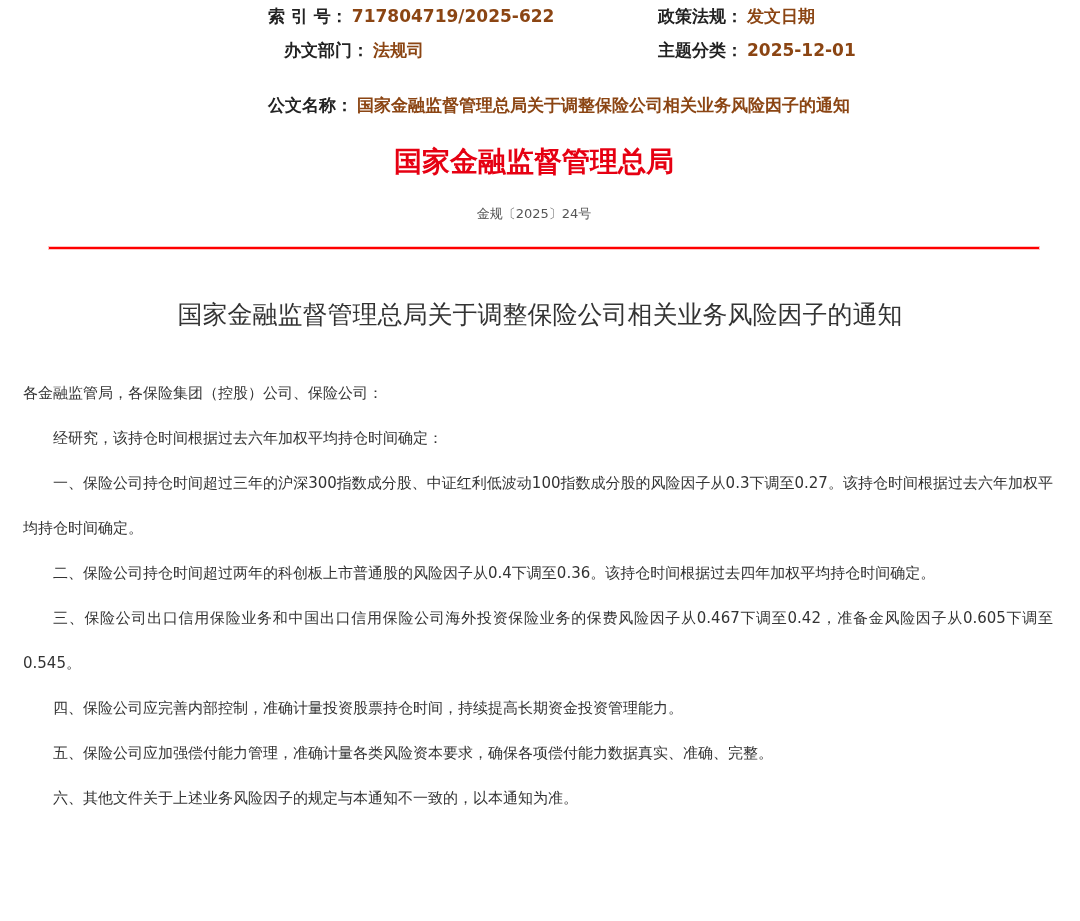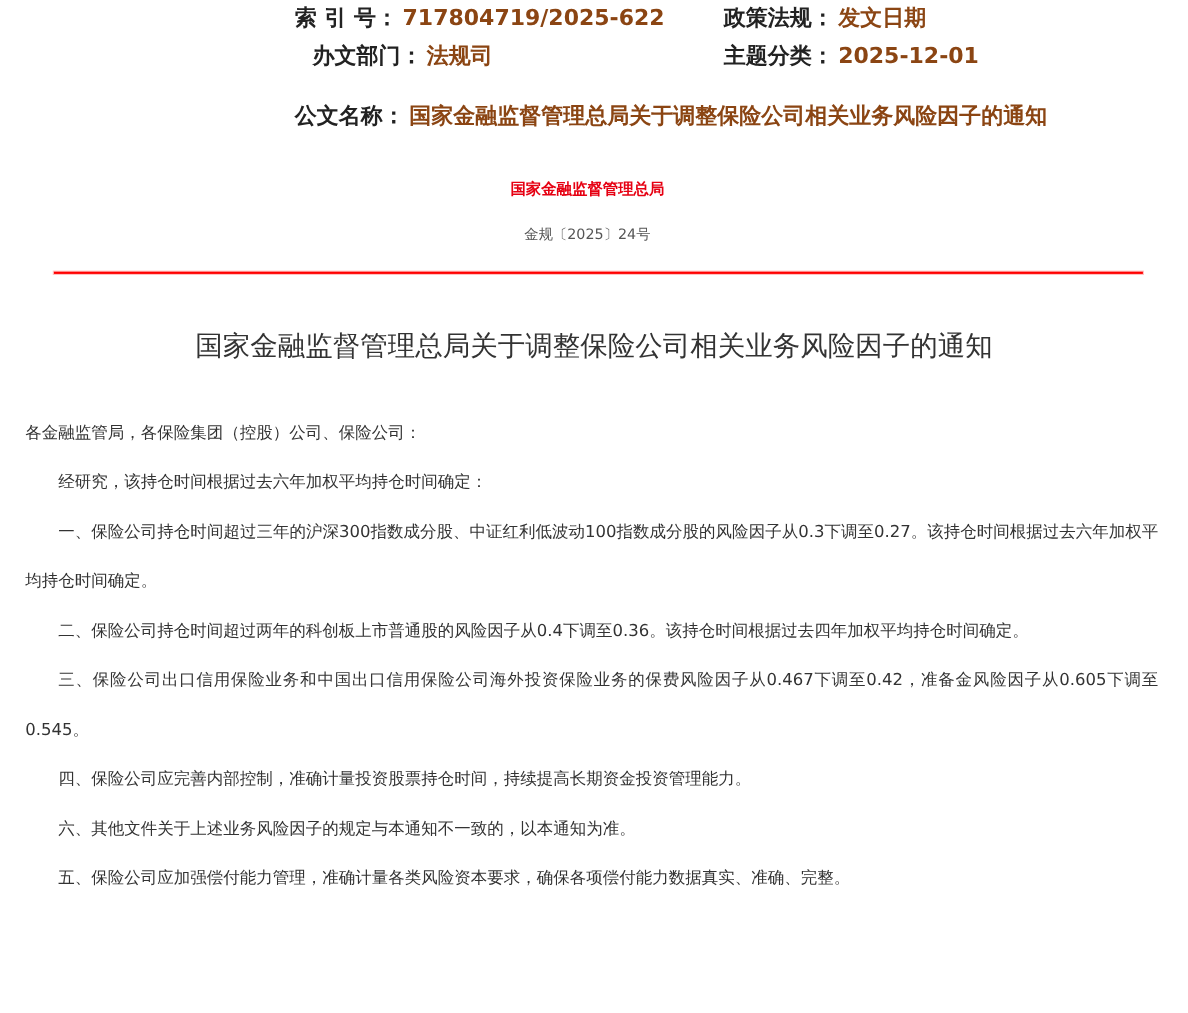--- a/index.html
+++ b/index.html
@@ -19,40 +19,40 @@
       position: absolute;
       left: 0;
       top: 0;
       width: 1080px;
       height: 140px;
     }
     .meta-row {
       position: absolute;
       height: 22px;
       line-height: 22px;
-      font-size: 20px;
+      font-size: 17px;
       font-weight: bold;
       white-space: nowrap;
     }
     .meta-label {
       color: #222222;
       display: inline-block;
     }
     .meta-value {
       color: #8b4513;
       display: inline-block;
       margin-left: 4px;
     }
     .issuer {
       position: absolute;
       left: 0;
       width: 1068px;
-      top: 156px;
+      top: 146px;
       text-align: center;
-      font-size: 14px;
+      font-size: 28px;
       font-weight: bold;
       color: #e60012;
       letter-spacing: 0px;
       line-height: 32px;
     }
     .docno {
       position: absolute;
       left: 0;
       width: 1068px;
       top: 204px;
@@ -125,15 +125,15 @@
 
 <div class="doc-title">国家金融监督管理总局关于调整保险公司相关业务风险因子的通知</div>
 
 <div class="body-text">
   <p class="para">各金融监管局，各保险集团（控股）公司、保险公司：</p>
   <p class="para indent">经研究，该持仓时间根据过去六年加权平均持仓时间确定：</p>
   <p class="para indent">一、保险公司持仓时间超过三年的沪深300指数成分股、中证红利低波动100指数成分股的风险因子从0.3下调至0.27。该持仓时间根据过去六年加权平均持仓时间确定。</p>
   <p class="para indent">二、保险公司持仓时间超过两年的科创板上市普通股的风险因子从0.4下调至0.36。该持仓时间根据过去四年加权平均持仓时间确定。</p>
   <p class="para indent">三、保险公司出口信用保险业务和中国出口信用保险公司海外投资保险业务的保费风险因子从0.467下调至0.42，准备金风险因子从0.605下调至0.545。</p>
   <p class="para indent">四、保险公司应完善内部控制，准确计量投资股票持仓时间，持续提高长期资金投资管理能力。</p>
+  <p class="para indent">五、保险公司应加强偿付能力管理，准确计量各类风险资本要求，确保各项偿付能力数据真实、准确、完整。</p>
   <p class="para indent">六、其他文件关于上述业务风险因子的规定与本通知不一致的，以本通知为准。</p>
-  <p class="para indent">五、保险公司应加强偿付能力管理，准确计量各类风险资本要求，确保各项偿付能力数据真实、准确、完整。</p>
 </div>
 
 </body></html>

